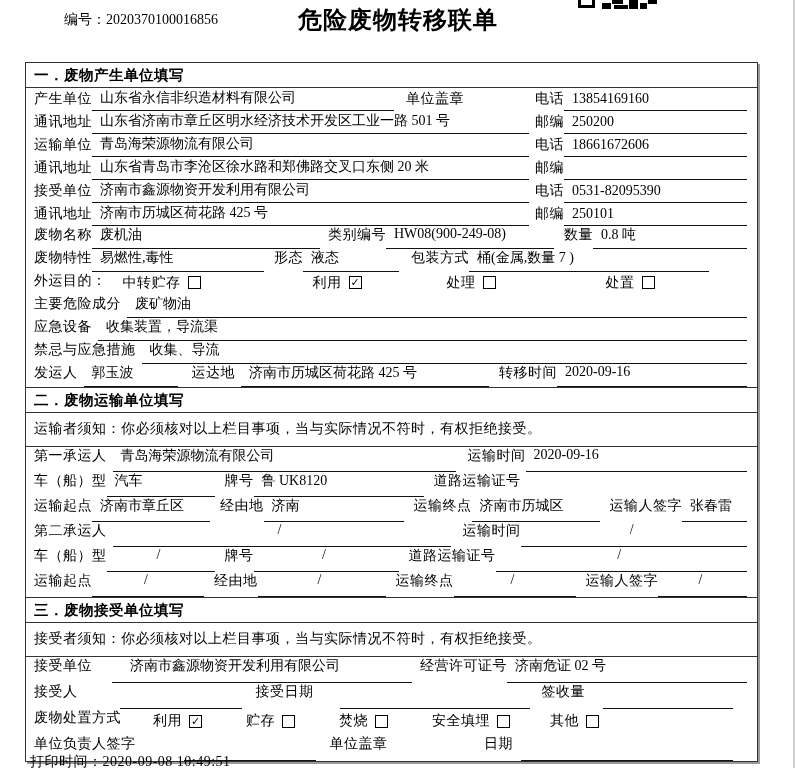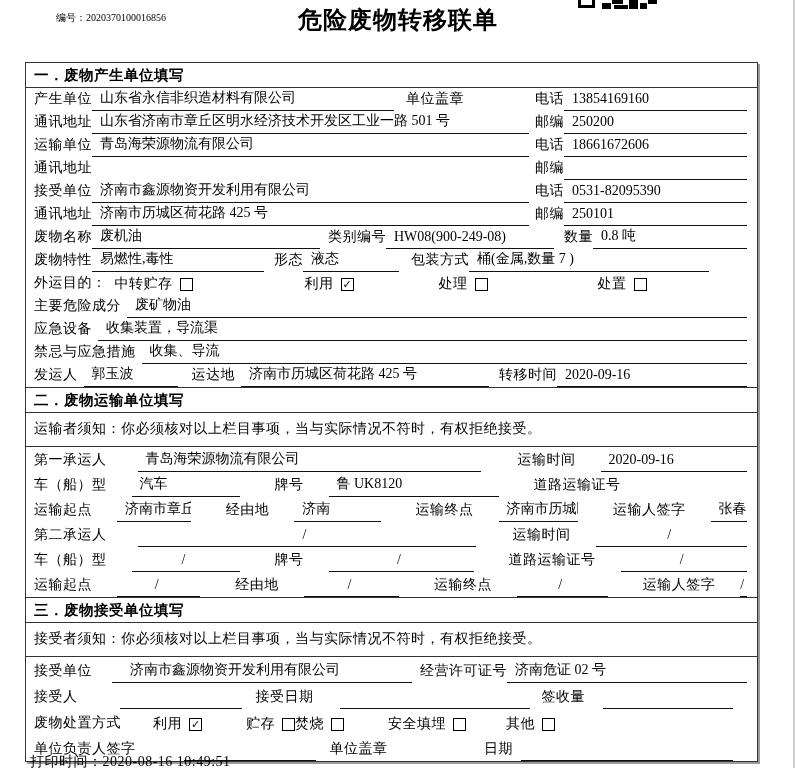--- a/index.html
+++ b/index.html
@@ -7,21 +7,21 @@
   body {
     width: 796px; height: 768px;
     font-family: "Liberation Serif", "DejaVu Serif", serif;
     color: #000; font-size: 14px;
     position: relative; overflow: hidden;
   }
   .page { position: relative; width: 796px; height: 768px; background: #fff; }
 
   
   .hdr { position: relative; height: 42px; }
-  .serial { position: absolute; left: 56px; top: 11px; font-size: 10px; white-space: nowrap; }
+  .serial { position: absolute; left: 64px; top: 11px; font-size: 14px; white-space: nowrap; }
   .doc-title {
     position: absolute; left: 50%; transform: translateX(-50%);
     top: 4px; font-size: 24px; font-weight: 700; letter-spacing: 1px; white-space: nowrap;
   }
   .qr { position: absolute; left: 578px; top: 0; width: 80px; height: 9px; }
   .qr .b { position: absolute; background: #000; }
   .qr .box { position: absolute; left: 0; top: -8px; width: 17px; height: 16px; border: 3.5px solid #000; background: #fff; }
 
   
   .tbl {
@@ -30,22 +30,22 @@
     box-shadow: 2px 2px 0 #9a9a9a;
   }
   .sec { border-top: 1.2px solid #333; }
   .sec:first-child { border-top: none; }
   .sec-h {
     font-weight: 700; font-size: 14.5px;
     padding: 3px 8px 2px 8px; border-bottom: 1.2px solid #333; letter-spacing: .5px;
   }
   .notice { padding: 7px 8px 8px 8px; border-bottom: 1.2px solid #333; letter-spacing: .5px; }
 
-  .row { display: flex; align-items: flex-end; padding: 0 10px 0 8px; height: 23px; }
-  .sec2 .row { height: 25px; gap: 25px; }
+  .row { display: flex; padding: 0 10px 0 8px; height: 23px; }
+  .sec2 .row { height: 25px; }
   .sec3 .row { height: 26px; }
   .lb { white-space: nowrap; padding-bottom: 3px; letter-spacing: .5px; }
   .u {
     border-bottom: 1px solid #111;
     padding: 0 4px 3px 8px; white-space: nowrap; overflow: hidden;
     min-height: 19px;
   }
   .fill { flex: 1 1 auto; min-width: 0; }
   .sp { flex: 1 1 auto; }
   .ctr { text-align: center; padding-left: 0; }
@@ -121,20 +121,21 @@
         </div>
         <div class="cright">
           <span class="lb">电话</span>
           <span class="u fill">18661672606</span>
         </div>
       </div>
 
       <div class="row">
         <div class="cleft">
           <span class="lb">通讯地址</span>
+          <span class="u fill" style="margin-right:6px">山东省青岛市李沧区徐水路和郑佛路交叉口东侧 20 米</span>
         </div>
         <div class="cright">
           <span class="lb">邮编</span>
           <span class="u fill"></span>
         </div>
       </div>
 
       <div class="row">
         <div class="cleft">
           <span class="lb">接受单位</span>
@@ -171,21 +172,21 @@
         <span class="u" style="width:172px">易燃性,毒性</span>
         <span class="lb ml10">形态</span>
         <span class="u" style="width:96px">液态</span>
         <span class="lb ml12">包装方式</span>
         <span class="u" style="width:240px">桶(金属,数量  7 )</span>
         <span class="sp"></span>
       </div>
 
       <div class="row">
         <span class="lb">外运目的：</span>
-        <span class="opt" style="margin-left:8px">
+        <span class="opt" style="margin-left:16px">
           <span class="opt-lb">中转贮存</span>
           <span class="cb"></span>
         </span>
         <span class="opt" style="margin-left:112px">
           <span class="opt-lb">利用</span>
           <span class="cb">✓</span>
         </span>
         <span class="opt" style="margin-left:85px">
           <span class="opt-lb">处理</span>
           <span class="cb"></span>
@@ -302,21 +303,21 @@
       <div class="row">
         <span class="lb">废物处置方式</span>
         <span class="opt" style="margin-left:32px">
           <span class="opt-lb">利用</span>
           <span class="cb">✓</span>
         </span>
         <span class="opt" style="margin-left:44px">
           <span class="opt-lb">贮存</span>
           <span class="cb"></span>
         </span>
-        <span class="opt" style="">
+        <span class="opt" style="margin-left:44px">
           <span class="opt-lb">焚烧</span>
           <span class="cb"></span>
         </span>
         <span class="opt" style="margin-left:44px">
           <span class="opt-lb">安全填埋</span>
           <span class="cb"></span>
         </span>
         <span class="opt" style="margin-left:40px">
           <span class="opt-lb">其他</span>
           <span class="cb"></span>
@@ -328,17 +329,17 @@
         <span class="u" style="width:132px;margin-left:48px"></span>
         <span class="lb ml14">单位盖章</span>
         <span class="sp"></span>
         <span class="lb">日期</span>
         <span class="u" style="width:212px;margin-left:8px;margin-right:14px"></span>
       </div>
     </div>
   </div>
 
   <div class="print-line">
-    <span>打印时间：</span><span>2020-08-16  10:49:51</span>
+    <span>打印时间：</span><span>2020-09-08  10:49:51</span>
   </div>
 
   <div class="edge"></div>
 </div>
 
 </body></html>

